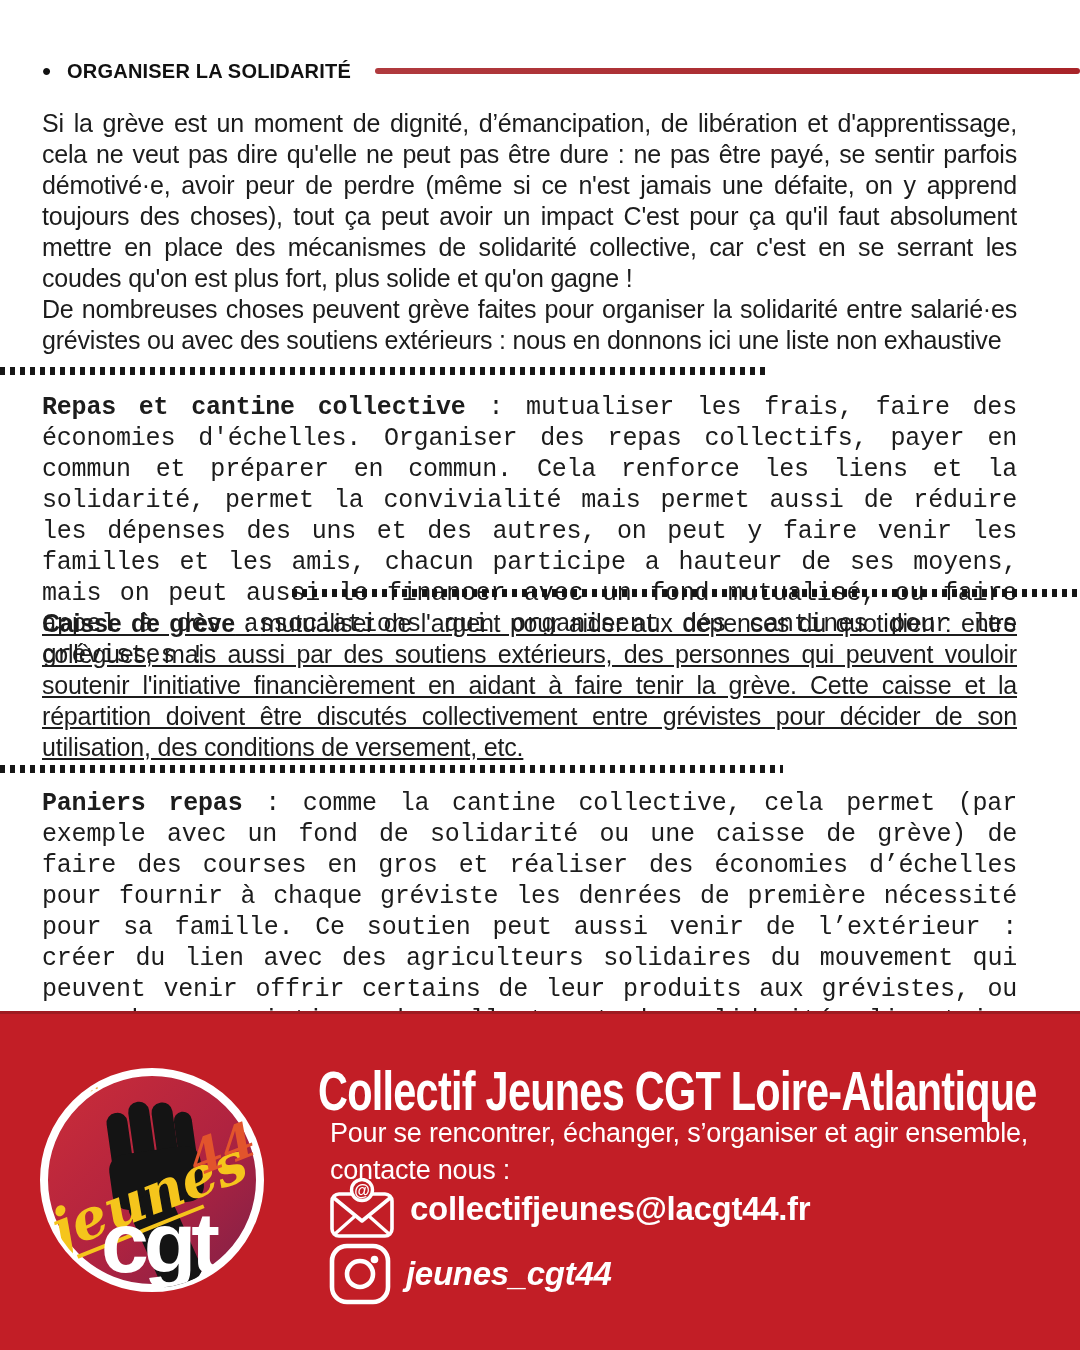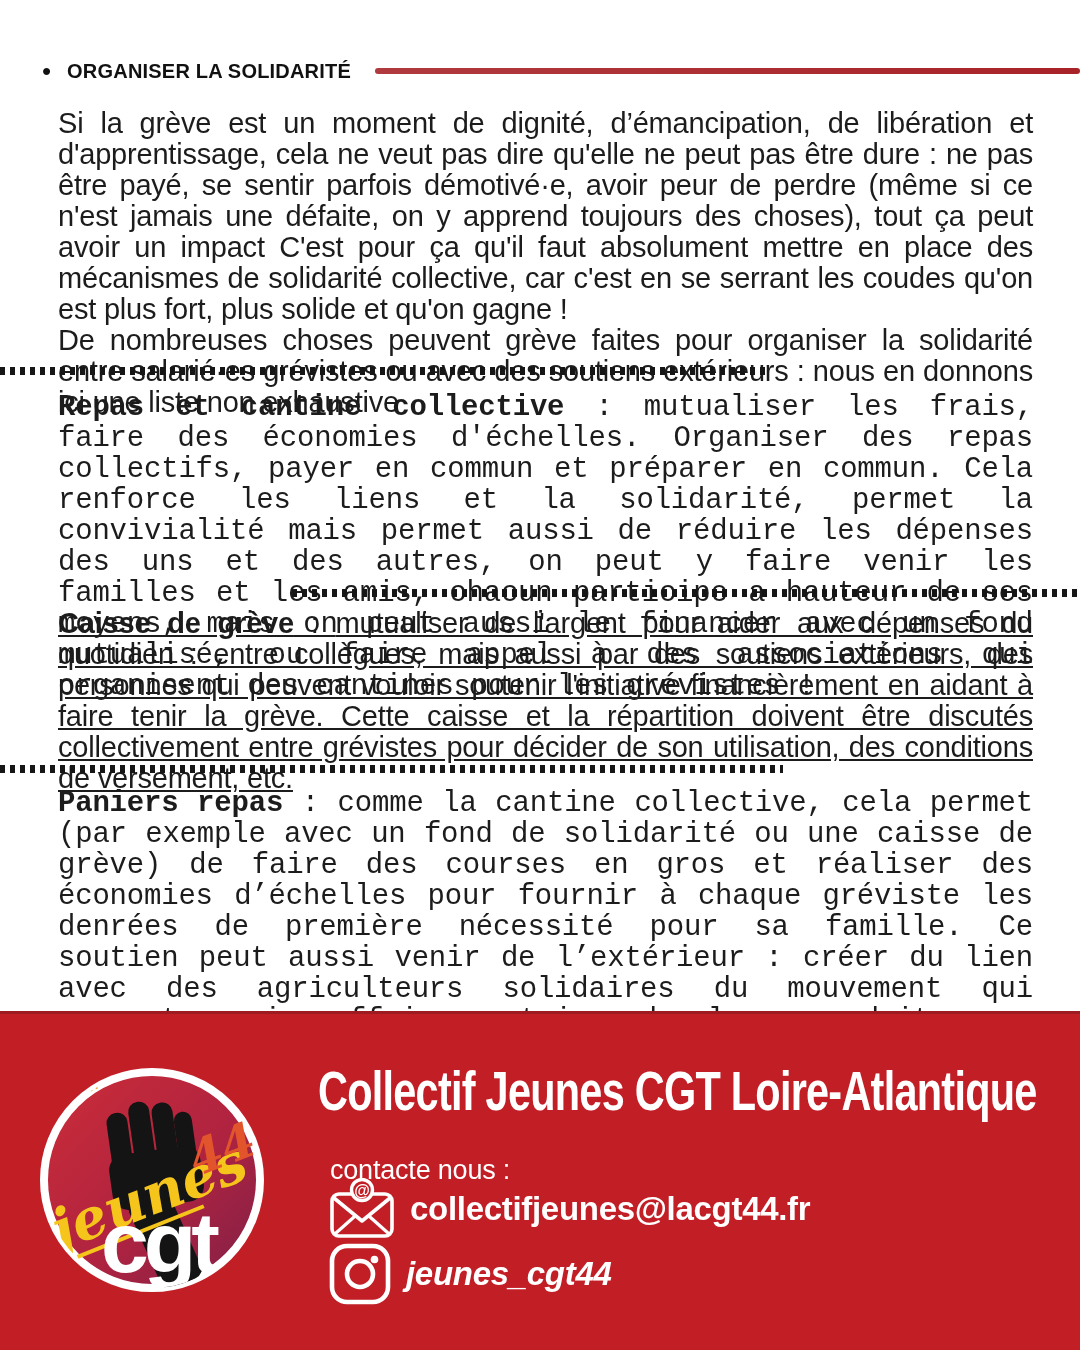--- a/index.html
+++ b/index.html
@@ -9,21 +9,21 @@
   }
 
   
   .heading { position:absolute; top:58px; left:42px; right:0; display:flex; align-items:center; }
   .heading .bullet { font-size:26px; line-height:26px; margin-right:16px; color:#111; }
   .heading .title  { font-size:20px; font-weight:bold; letter-spacing:0.2px; color:#111; white-space:nowrap; }
   .heading .rule   { flex:1; height:6px; margin-left:24px; border-radius:3px;
                      background:linear-gradient(90deg,#b03a3e,#a82328); }
 
   
-  .textblock { position:absolute; left:58px; width:975px; font-size:29px; line-height:31px;
+  .textblock { position:absolute; left:42px; width:975px; font-size:25px; line-height:31px;
                text-align:justify; letter-spacing:-0.2px; }
   .textblock p { margin:0; }
   .lead { font-weight:bold; }
   .intro   { top:108px; }
   .sec-1   { top:392px;font-family:Liberation Mono, monospace; }
   .sec-2   { top:608px;text-decoration:underline; }
   .sec-3   { top:788px;font-family:Liberation Mono, monospace; }
 
   
   .dotted { position:absolute; height:8px;
@@ -113,20 +113,21 @@
         <g transform="rotate(-21 116 130)">
           <text x="10" y="150" font-family="'DejaVu Serif', serif" font-style="italic" font-weight="bold" font-size="56" fill="#f5c51c">jeunes</text>
           <text x="164" y="130" font-family="'DejaVu Serif', serif" font-style="italic" font-weight="bold" font-size="48" fill="#e2542c">44</text>
           <path d="M24 162 L160 160" stroke="#f5c51c" stroke-width="4" fill="none"></path>
         </g>
         <text x="122" y="208" text-anchor="middle" font-size="86" font-weight="bold" fill="#ffffff" letter-spacing="-5">cgt</text>
       </g>
     </svg>
 
     <div class="f-title">Collectif Jeunes CGT Loire-Atlantique</div>
+    <div class="f-sub f-sub1">Pour se rencontrer, échanger, s’organiser et agir ensemble,</div>
     <div class="f-sub f-sub2">contacte nous :</div>
 
     <div class="contact contact-email">
       <svg class="icon-mail" viewBox="0 0 68 62" aria-hidden="true">
         <rect x="4" y="16" width="60" height="42" rx="7" fill="none" stroke="#ffffff" stroke-width="3.6"></rect>
         <path d="M6 20 L34 43 L62 20" fill="none" stroke="#ffffff" stroke-width="3.6" stroke-linecap="round" stroke-linejoin="round"></path>
         <path d="M8 55 L26 39 M60 55 L42 39" fill="none" stroke="#ffffff" stroke-width="3.2" stroke-linecap="round"></path>
         <circle cx="34" cy="12" r="10.5" fill="#c21e26" stroke="#ffffff" stroke-width="3.4"></circle>
         <text x="34" y="17.5" text-anchor="middle" font-size="16" font-weight="bold" fill="#ffffff">@</text>
       </svg>

